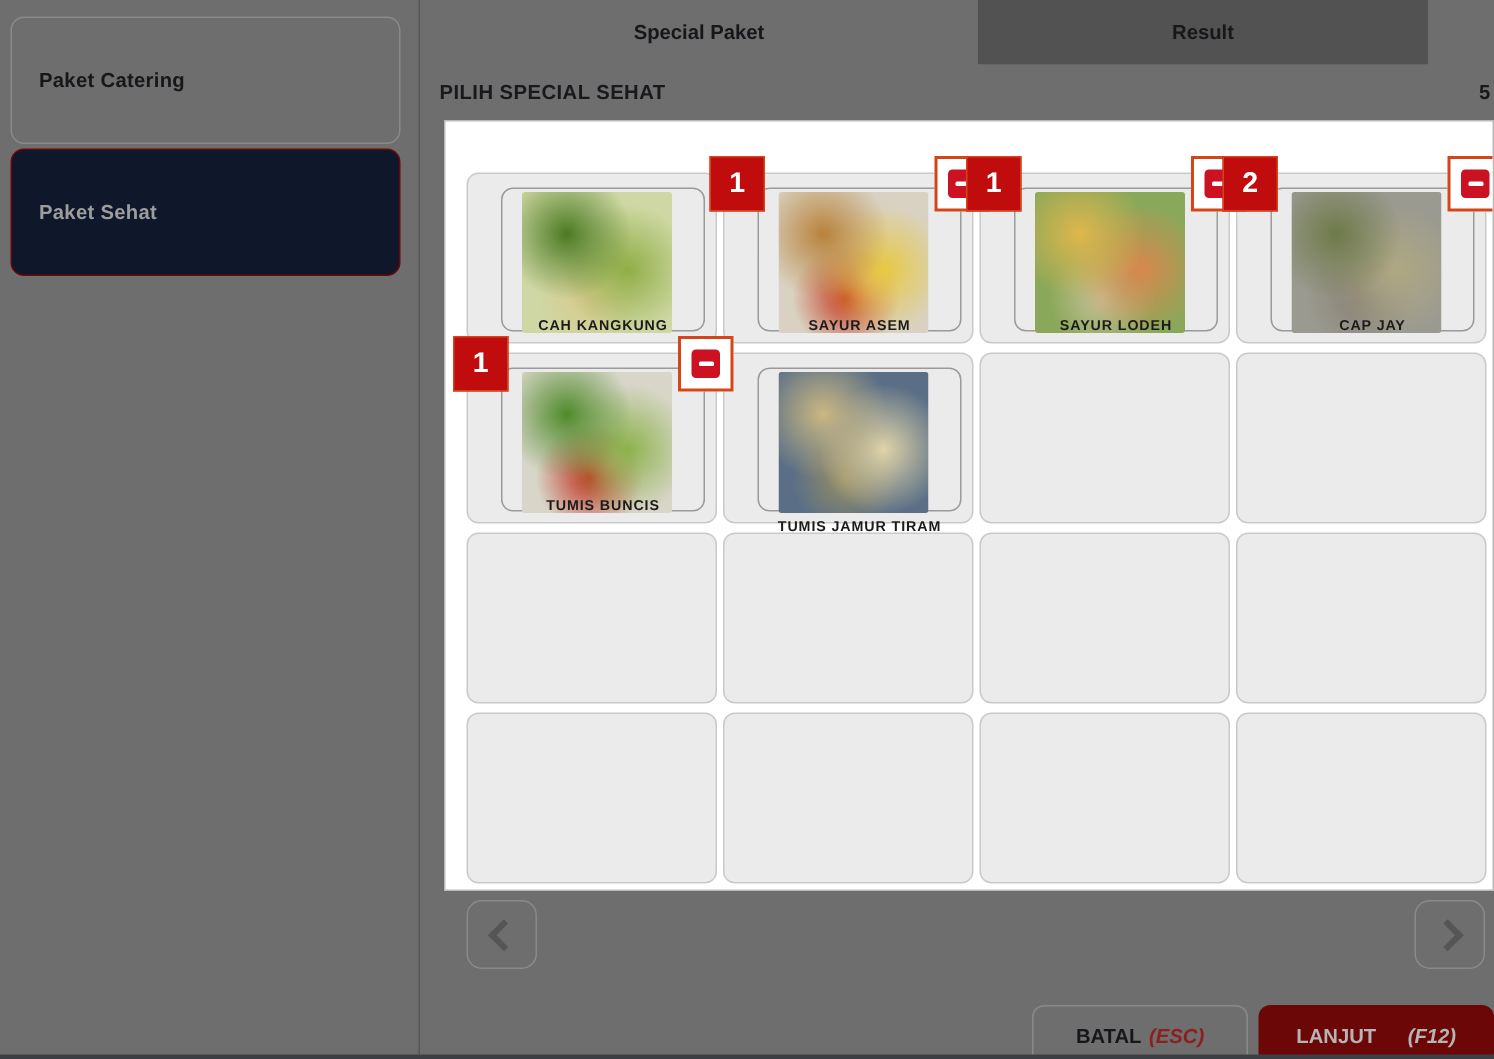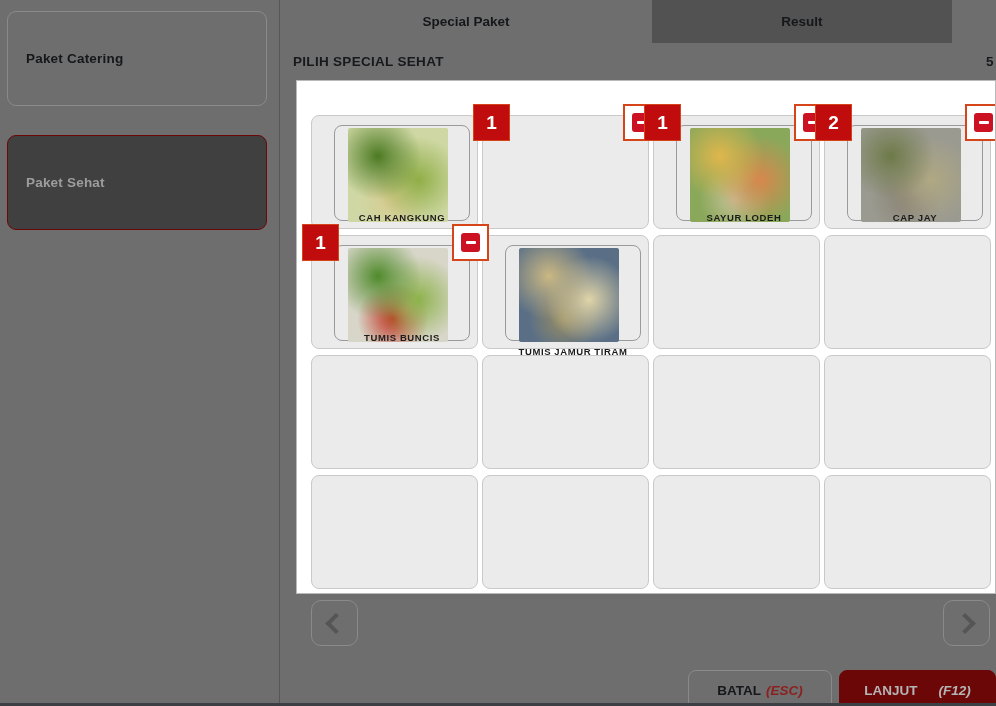--- a/index.html
+++ b/index.html
@@ -20,39 +20,38 @@
   
   .sidebar {
     position: absolute; left: 0; top: 0; width: 279px; height: 703px;
     background: #6e6e6e;
   }
   .sidebar-divider {
     position: absolute; left: 279px; top: 0; width: 1px; height: 703px;
     background: #565656;
   }
   .side-item {
-    position: absolute; left: 7px; width: 260px; height: 95px;
+    position: absolute; left: 7px; width: 260px; height: 85px;
     border-radius: 9px;
     display: flex; align-items: center;
     padding-left: 18px;
     font-size: 13.5px; font-weight: bold;
     letter-spacing: .2px;
   }
   .side-item.plain {
     top: 11px;
     background: #6e6e6e;
     border: 1px solid #8a8a8a;
     color: #15171a;
   }
   .side-item.active {
     top: 99px;
-    background: #404040;
+    background: #0f172a;
     border: 1px solid #6b0707;
     color: #9d9d9d;
-    margin-top: 36px;
   }
 
   
   .tabbar {
     position: absolute; left: 280px; top: 0; width: 716px; height: 43px;
     background: #6e6e6e;
   }
   .tab {
     position: absolute; top: 0; height: 43px;
     display: flex; align-items: center; justify-content: center;
@@ -214,20 +213,24 @@
 
   <div class="grid-panel">
     <div class="grid-inner" id="grid-inner">
         <div class="card" style="left: 0px; top: 0px;">
           <div class="thumb-frame">
             <div class="thumb-img" style="background: radial-gradient(circle at 30% 30%, rgb(76, 122, 34) 0%, transparent 45%), radial-gradient(circle at 70% 55%, rgb(143, 174, 70) 0%, transparent 50%), radial-gradient(circle at 45% 75%, rgb(216, 201, 142) 0%, transparent 40%), rgb(207, 216, 164);"></div>
             <div class="thumb-label">CAH KANGKUNG</div>
           </div>
         </div>
         <div class="card" style="left: 171px; top: 0px;">
+          <div class="thumb-frame">
+            <div class="thumb-img" style="background: radial-gradient(circle at 30% 30%, rgb(184, 130, 58) 0%, transparent 45%), radial-gradient(circle at 70% 55%, rgb(232, 200, 64) 0%, transparent 50%), radial-gradient(circle at 45% 75%, rgb(196, 58, 32) 0%, transparent 40%), rgb(217, 210, 194);"></div>
+            <div class="thumb-label">SAYUR ASEM</div>
+          </div>
           <div class="qty-badge">1</div>
           <div class="minus-btn">
             <div class="minus-inner">
               <div class="minus-bar"></div>
             </div>
           </div>
         </div>
         <div class="card" style="left: 342px; top: 0px;">
           <div class="thumb-frame">
             <div class="thumb-img" style="background: radial-gradient(circle at 30% 30%, rgb(224, 182, 76) 0%, transparent 45%), radial-gradient(circle at 70% 55%, rgb(216, 135, 76) 0%, transparent 50%), radial-gradient(circle at 45% 75%, rgb(200, 194, 154) 0%, transparent 40%), rgb(138, 168, 90);"></div>

